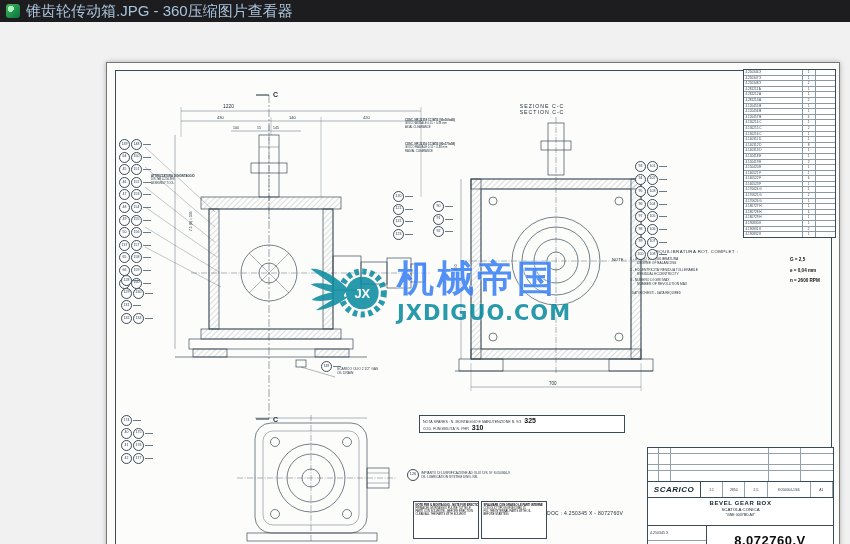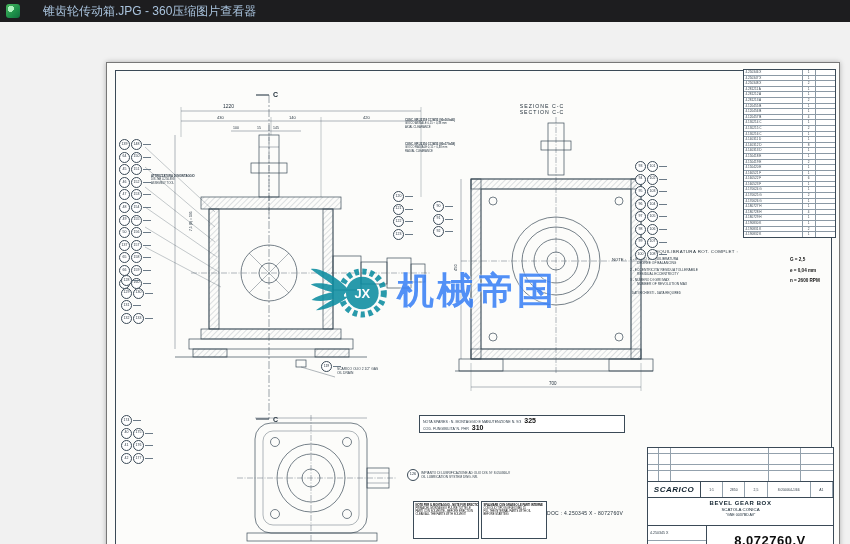--- a/index.html
+++ b/index.html
@@ -4,21 +4,21 @@
 <style>
   html,body{margin:0;padding:0;}
   body{width:850px;height:544px;overflow:hidden;position:relative;background:#efefef;
        font-family:"Liberation Sans",sans-serif;}
   
   .titlebar{position:absolute;top:0;left:0;width:850px;height:22px;background:#1d1d1f;
             display:flex;align-items:center;gap:6px;padding:0 6px;box-sizing:border-box;z-index:90;}
   .app-icon{width:14px;height:14px;border-radius:3px;flex:0 0 14px;
             background:radial-gradient(circle at 35% 35%, #aef3c0 0 3px, transparent 3px),
                        linear-gradient(135deg,#49b85e,#1d8f4a 60%,#0f6e3c);}
-  .win-title{color:#a9c3dd;font-size:12px;white-space:nowrap;margin-left:17px;}
+  .win-title{color:#a9c3dd;font-size:15px;white-space:nowrap;}
   .viewer{position:absolute;top:22px;left:0;width:850px;height:522px;background:#f1f1f1;}
   
   .sheet{position:absolute;left:106px;top:40px;width:732px;height:497px;background:#fcfcfa;
          border:1px solid #777;box-shadow:0 0 5px rgba(0,0,0,.28);}
   .frame{position:absolute;left:8px;top:7px;right:7px;bottom:7px;border:1.4px solid #3b4a57;}
   .view{position:absolute;}
   svg text{font-family:"Liberation Sans",sans-serif;}
   
   .balloon-group{position:absolute;display:flex;flex-direction:column;gap:1.6px;z-index:6;}
   .b-row{display:flex;gap:1px;align-items:center;}
@@ -654,17 +654,18 @@
     <div class="watermark">
       <svg class="wm-emblem" viewBox="0 0 100 80">
         <path d="M46,36 C30,18 10,10 2,12 C14,21 22,26 28,31 C16,28 7,28 2,30 C13,35 20,37 27,39 C17,41 8,44 3,48 C15,51 28,48 38,45 Z" fill="#0c8da1"></path>
         <path d="M46,44 C34,54 18,60 8,60 C20,52 26,49 32,45 Z" fill="#0c8da1"></path>
         <circle cx="62" cy="40" r="25" fill="none" stroke="#0c8da1" stroke-width="7" stroke-dasharray="5 4"></circle>
         <circle cx="62" cy="40" r="19" fill="#0c8da1"></circle>
         <text x="62" y="45.5" text-anchor="middle" font-size="15" font-weight="bold" fill="#ffffff">JX</text>
       </svg>
       <div class="wm-text">
         <div class="wm-cn">机械帝国</div>
+        <div class="wm-url">JXDIGUO.COM</div>
       </div>
     </div>
 
   </div>
 </div>
 
 </body></html>

